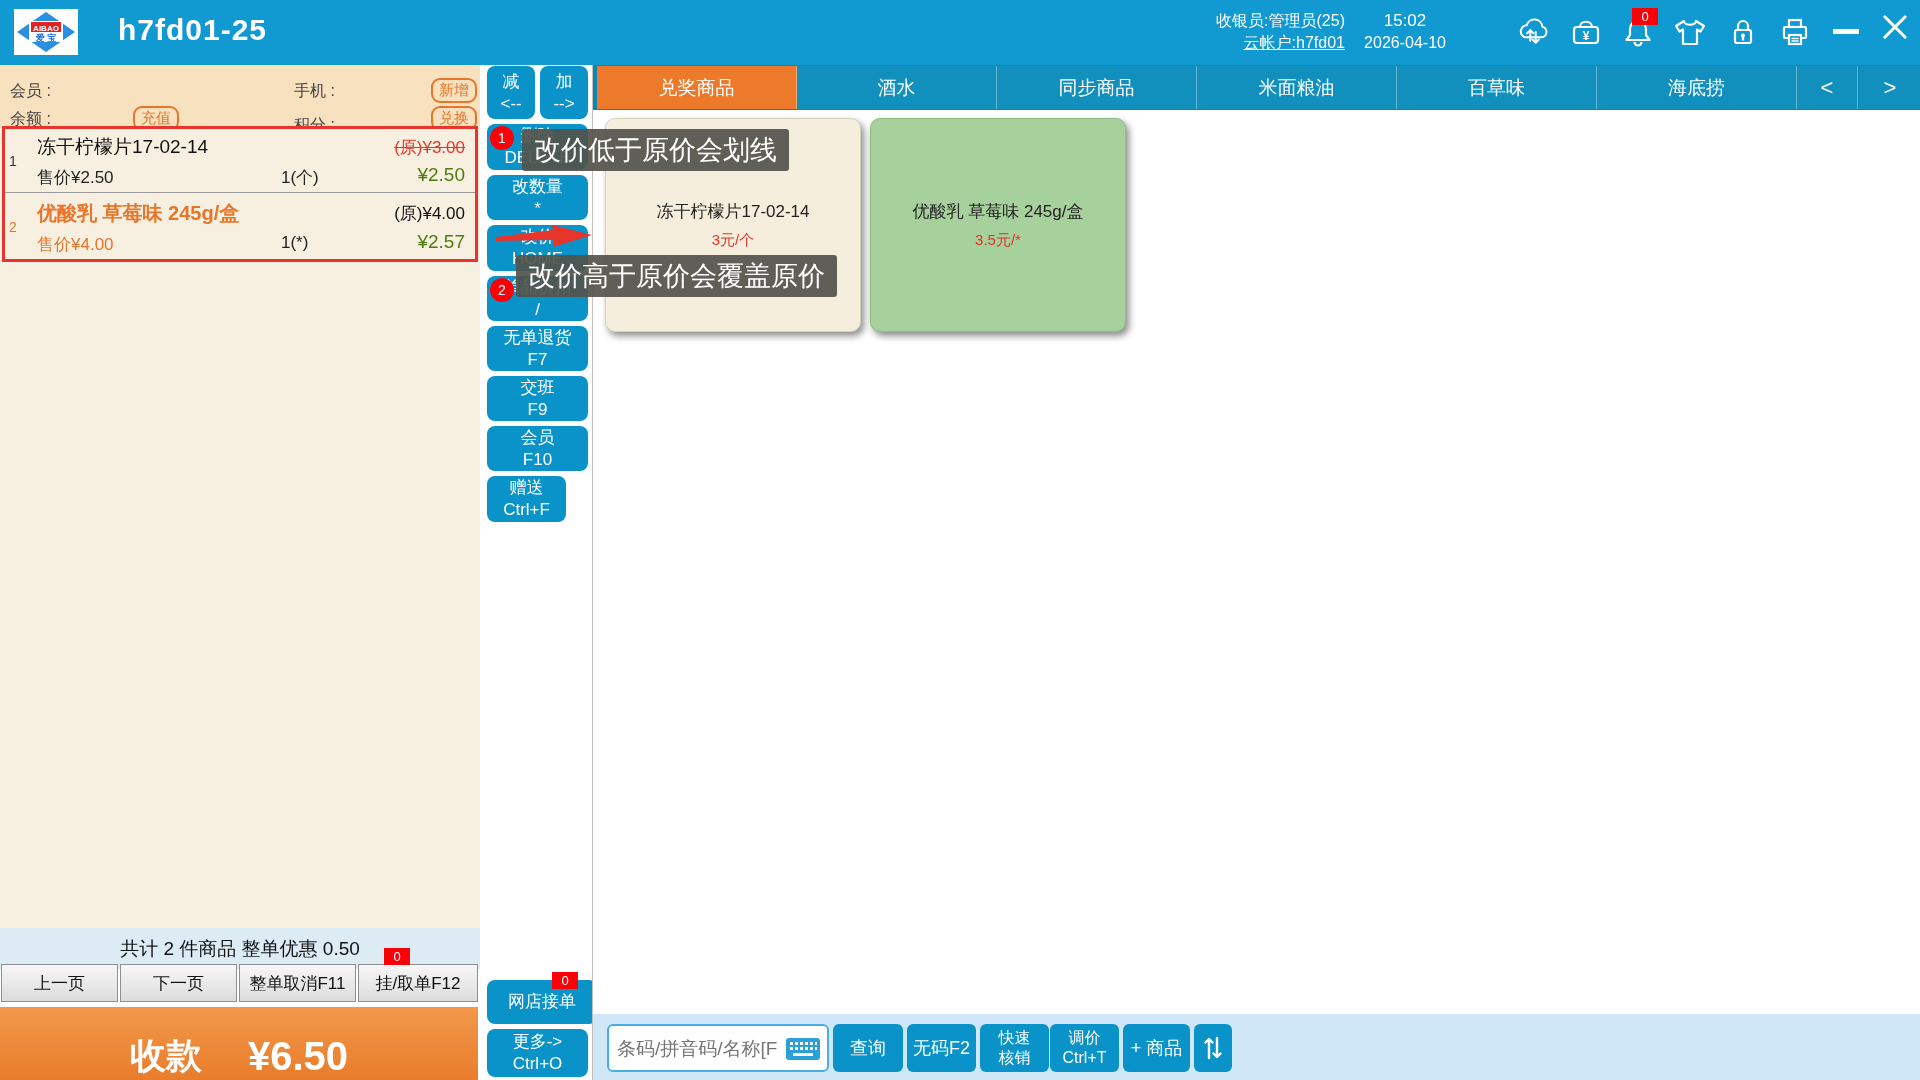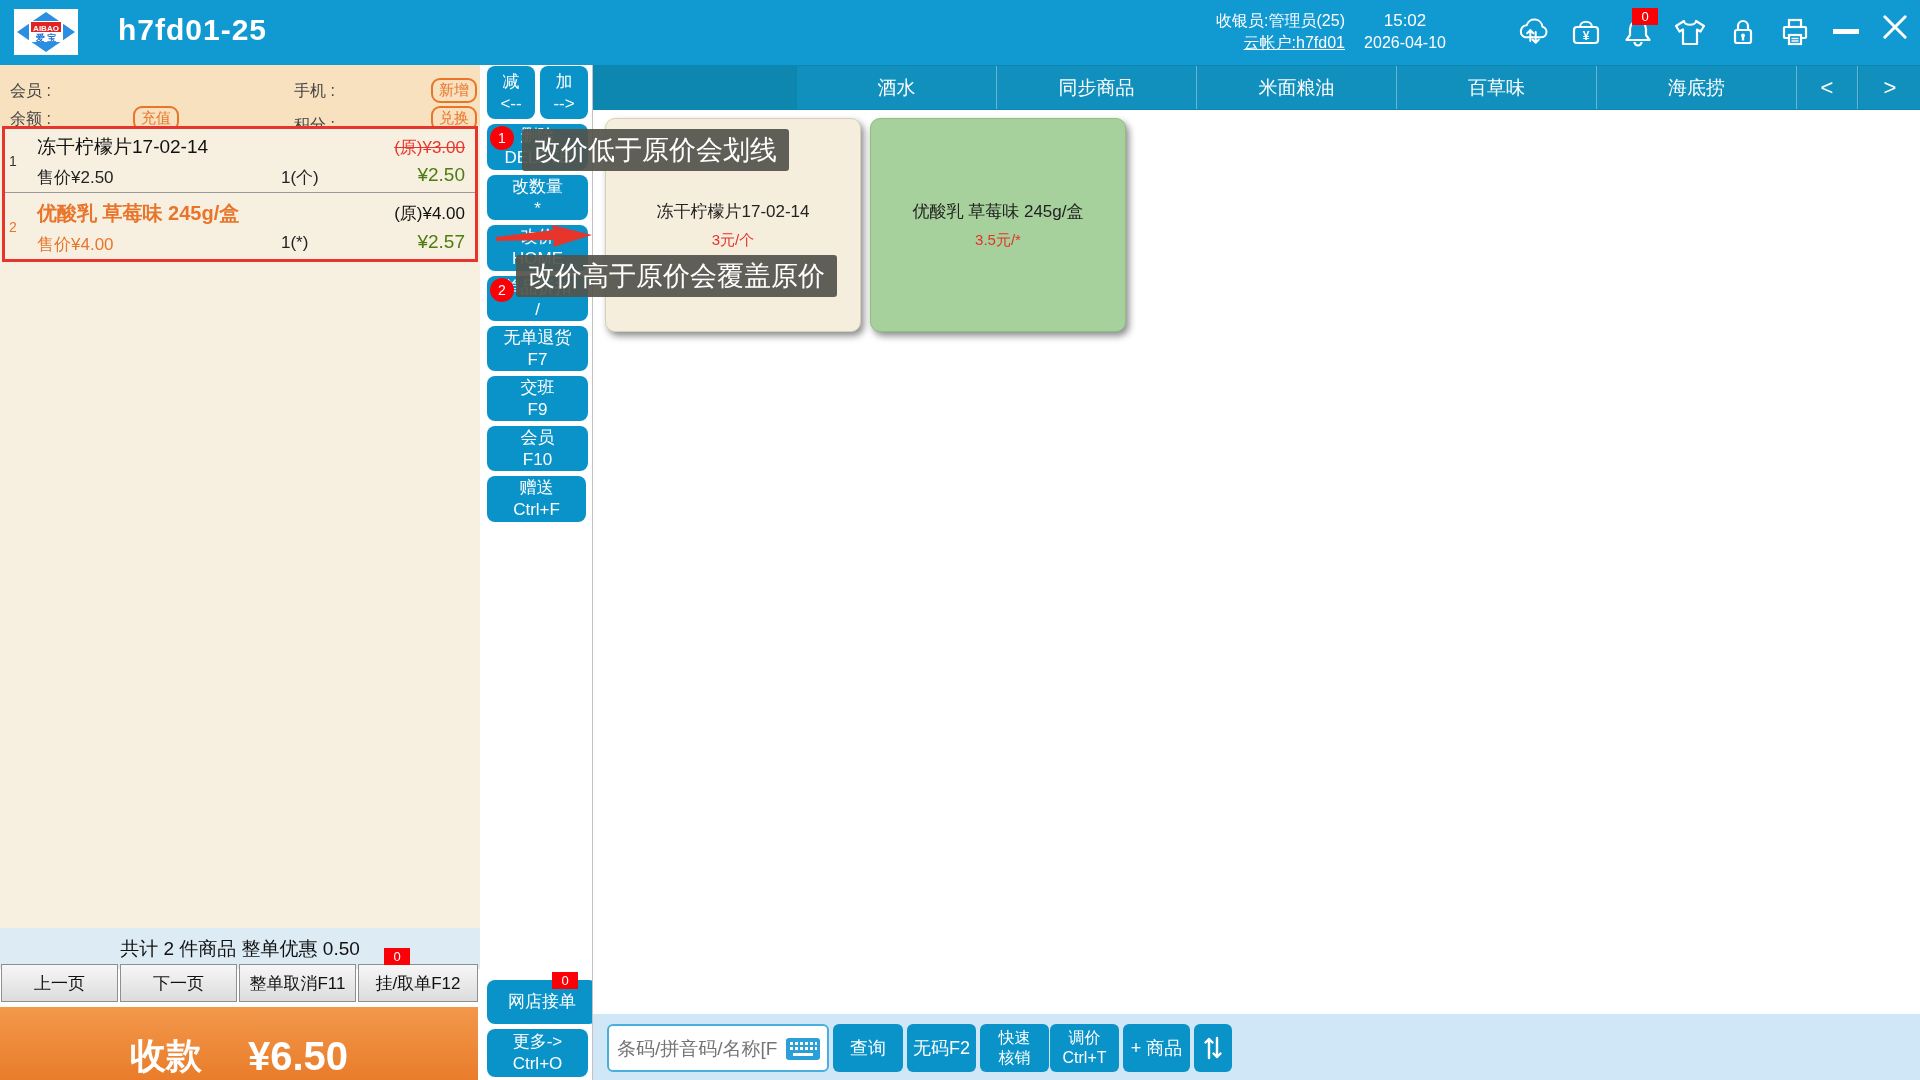--- a/index.html
+++ b/index.html
@@ -250,36 +250,37 @@
     <span>F7</span>
   </div>
   <div class="bbtn" style="left:487px;top:376px;width:101px;height:45px;">
     <span>交班</span>
     <span>F9</span>
   </div>
   <div class="bbtn" style="left:487px;top:426px;width:101px;height:45px;">
     <span>会员</span>
     <span>F10</span>
   </div>
-  <div class="bbtn" style="left:487px;top:476px;width:99px;height:46px;text-align:right;">
+  <div class="bbtn" style="left:487px;top:476px;width:79px;height:46px;text-align:right;">
     <span>赠送</span>
     <span>Ctrl+F</span>
   </div>
 
   <div class="bbtn" style="left:487px;top:980px;width:110px;height:44px;">
     <span>网店接单</span>
   </div>
   <div class="badge bsq" style="left:552px;top:972px;">0</div>
 
   <div class="bbtn" style="left:487px;top:1029px;width:101px;height:48px;">
     <span>更多-&gt;</span>
     <span>Ctrl+O</span>
   </div>
 
   <div class="tabstrip">
+    <div class="tab active" style="left:4px;">兑奖商品</div>
     <div class="tab" style="left:204px;">酒水</div>
     <div class="tab" style="left:404px;">同步商品</div>
     <div class="tab" style="left:604px;">米面粮油</div>
     <div class="tab" style="left:804px;">百草味</div>
     <div class="tab" style="left:1004px;">海底捞</div>
     <div class="tnav" style="left:1204px;">&lt;</div>
     <div class="tnav" style="left:1266px;width:62px;border-right:none;">&gt;</div>
   </div>
 
   <div class="products">

